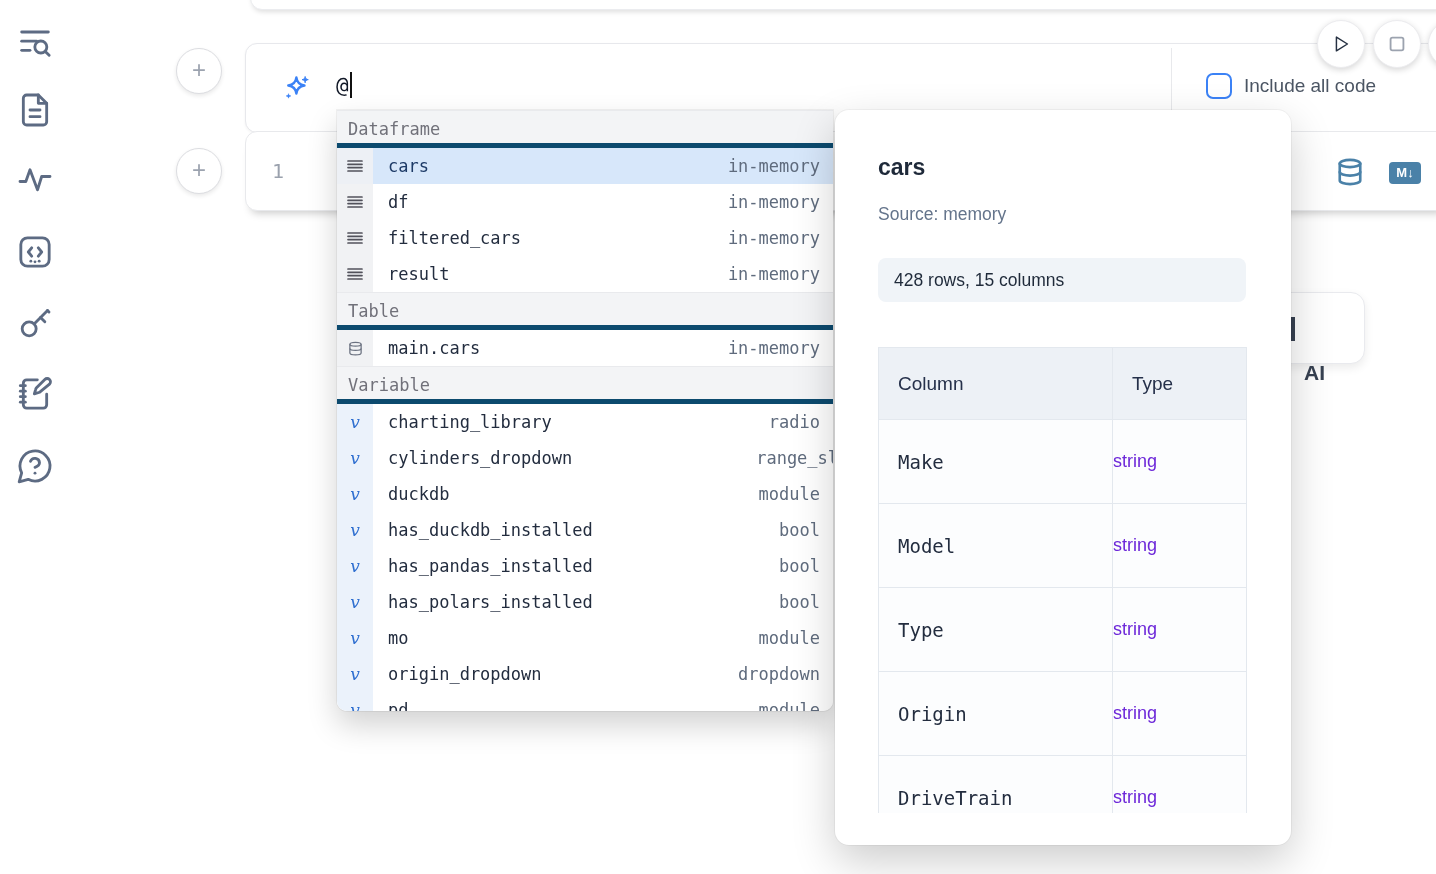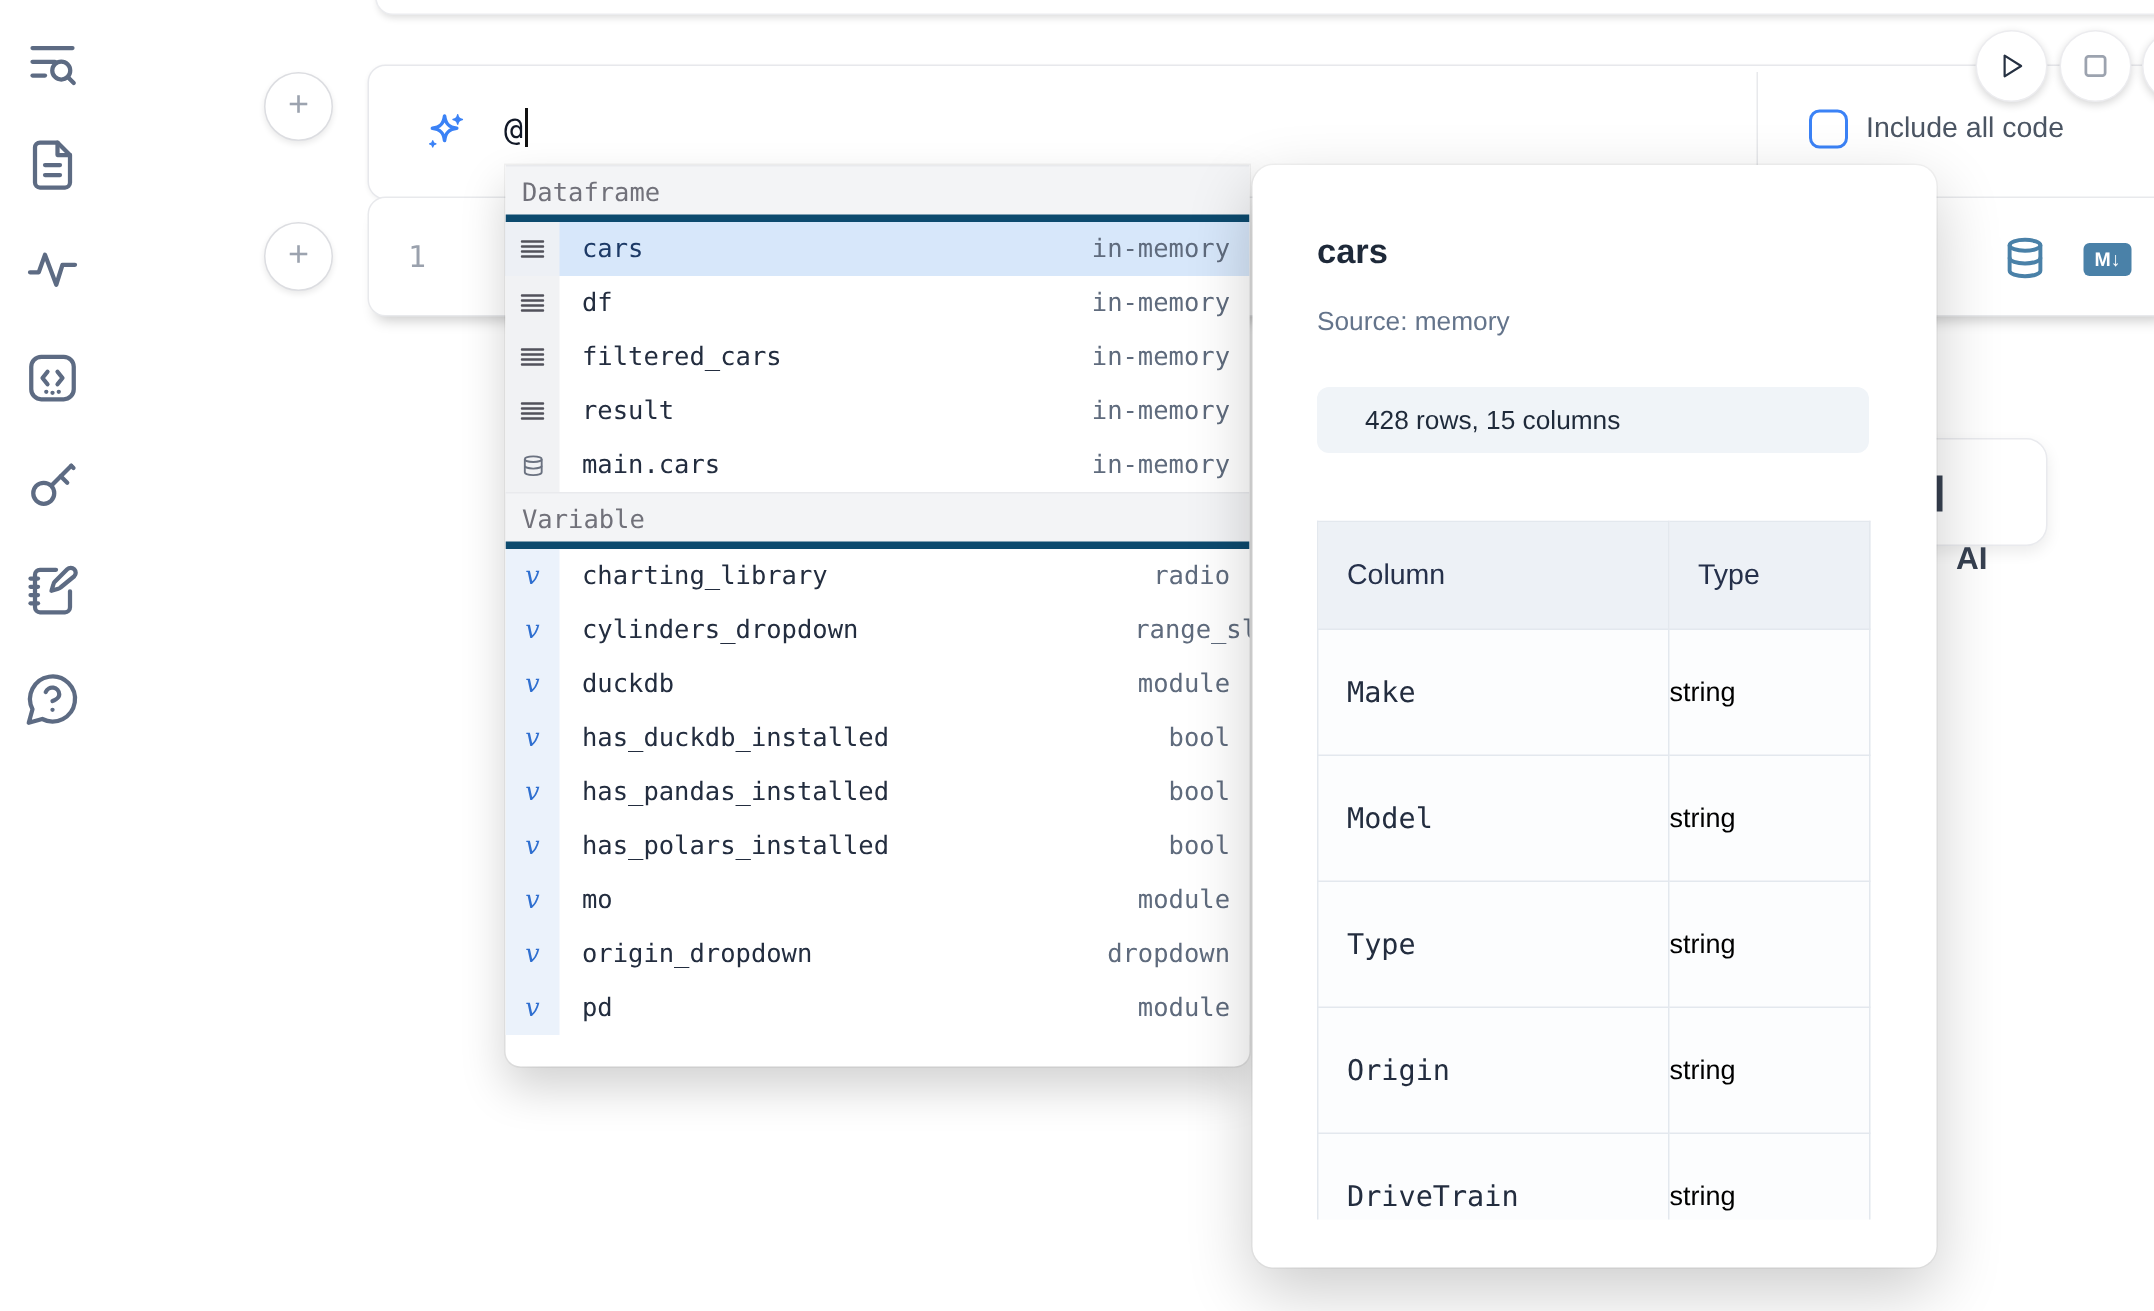--- a/index.html
+++ b/index.html
@@ -78,29 +78,29 @@
   .ai-frag-label{position:absolute;left:218px;top:24px;font-size:21px;font-weight:bold;color:#374151;margin-top:44px;}
 
   
   .popup{position:absolute;left:835px;top:110px;width:456px;height:735px;background:#fff;
     border-radius:14px;box-shadow:0 0 0 1px rgba(0,0,0,.04),0 16px 44px rgba(0,0,0,.20);
     z-index:50;box-sizing:border-box;}
   .pp-title{position:absolute;left:43px;top:44px;font-size:23px;font-weight:bold;color:#1e2939;}
   .pp-source{position:absolute;left:43px;top:94px;font-size:17.5px;color:#64748b;}
   .pp-badge{position:absolute;left:43px;top:148px;width:368px;height:44px;background:#f0f4f8;
     border-radius:8px;box-sizing:border-box;font-size:17.5px;color:#1f2a3a;line-height:44px;
-    padding-left:32px;}
+    padding-left:16px;}
   .pp-tablewrap{position:absolute;left:43px;top:237px;width:370px;height:466px;overflow:hidden;}
   table.schema{border-collapse:collapse;width:368px;table-layout:fixed;}
   table.schema th,table.schema td{border:1px solid #e3e8ee;box-sizing:border-box;}
   table.schema th{height:72px;background:#edf1f6;font-weight:normal;text-align:left;
     padding-left:19px;font-size:19px;color:#25304a;}
   table.schema td{height:84px;background:#fcfdfe;}
   td.c1{font-family:"DejaVu Sans Mono",monospace;font-size:19px;color:#232d3f;padding-left:19px;}
-  td.c2{font-size:18px;color:#000000;padding-left:0;}
+  td.c2{font-size:18px;color:#6d28d9;padding-left:0;}
   .colw1{width:234px;}.colw2{width:134px;}
 </style>
 </head>
 <body>
 
 <div class="sidebar">
   <div class="side-ic" style="top:22px">
     <svg viewBox="0 0 24 24" fill="none" stroke="currentColor" stroke-width="1.7" stroke-linecap="round" stroke-linejoin="round">
         <path d="M4 6h16"></path>
         <path d="M4 11.5h9"></path>
@@ -250,20 +250,21 @@
         <svg width="16" height="14" viewBox="0 0 16 14" stroke="#52525b" stroke-width="1.7" stroke-linecap="round">
           <line x1="1" y1="2" x2="15" y2="2"></line>
           <line x1="1" y1="5.3" x2="15" y2="5.3"></line>
           <line x1="1" y1="8.6" x2="15" y2="8.6"></line>
           <line x1="1" y1="12" x2="15" y2="12"></line>
         </svg>
       </span>
       <span class="acp-name">result</span>
       <span class="acp-type">in-memory</span>
     </div>
+    <div class="acp-h">Table</div>
     <div class="acp-r">
       <span class="acp-g">
         <svg width="15" height="17" viewBox="0 0 24 24" fill="none" stroke="#6b7280" stroke-width="2">
           <ellipse cx="12" cy="5" rx="9" ry="3"></ellipse>
           <path d="M3 5v14c0 1.66 4 3 9 3s9-1.34 9-3V5"></path>
           <path d="M3 12c0 1.66 4 3 9 3s9-1.34 9-3"></path>
         </svg>
       </span>
       <span class="acp-name">main.cars</span>
       <span class="acp-type">in-memory</span>

